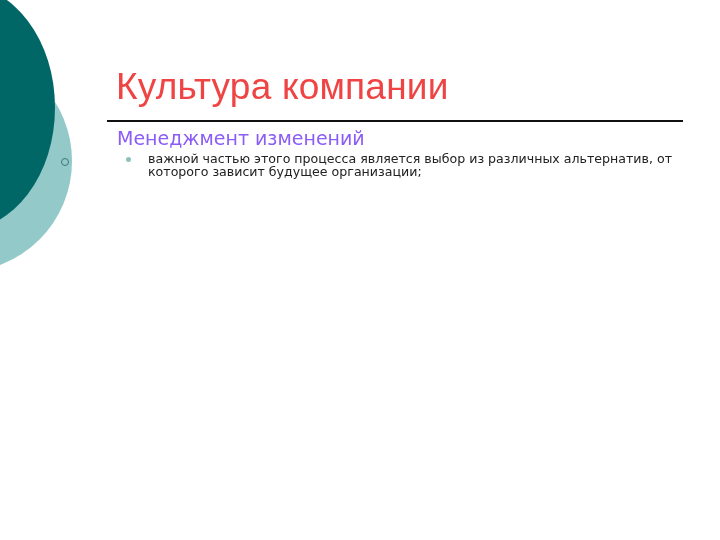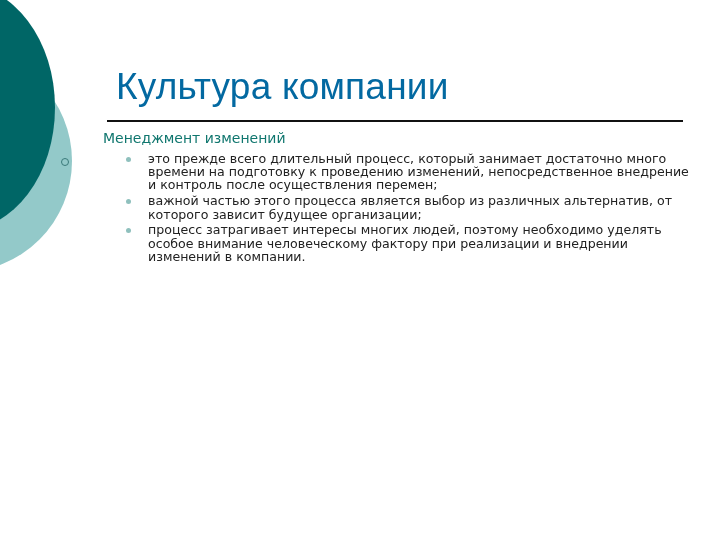--- a/index.html
+++ b/index.html
@@ -7,30 +7,30 @@
       width: 720px; height: 540px; position: relative; overflow: hidden;
       background: #ffffff;
       font-family: "DejaVu Sans", sans-serif;
     }
     .deco { position: absolute; border-radius: 50%; }
     .circle-light { left: -150px; top: 50px; width: 222px; height: 222px; background: #93C9C9; }
     .circle-dark { left: -130px; top: -15px; width: 185px; height: 245px; background: #006666; }
     .title {
       position: absolute; left: 116px; top: 66px;
       font-family: "Liberation Sans", sans-serif;
-      font-size: 37px; color: #0369a1; letter-spacing: 0.2px;
+      font-size: 37px; color: #ef4444; letter-spacing: 0.2px;
       white-space: nowrap;
     }
     .divider {
       position: absolute; left: 107px; top: 120px; width: 576px; height: 1.5px;
       background: #111111;
     }
     .content { position: absolute; left: 60px; top: 128px; width: 630px; }
     .subtitle {
-      margin-left: 43px; font-size: 14px; color: #0f766e; line-height: 20px;
+      margin-left: 57px; font-size: 19px; color: #8b5cf6; line-height: 20px;
       white-space: nowrap;
     }
     .level1 { position: relative; margin-top: 3px; padding-left: 57px; }
     .level1 .bullet1 {
       position: absolute; left: 1px; top: 6px; width: 6px; height: 6px;
       border: 1.2px solid #3a7a7a; border-radius: 50%;
     }
     .level1 .text1 { font-size: 14.1px; color: #111; line-height: 15.6px; letter-spacing: 0.1px; }
     .level2 { margin: 4px 0 0 0; padding: 0; list-style: none; }
     .level2 li { position: relative; padding-left: 31px; margin-bottom: 2.7px; }
@@ -51,25 +51,17 @@
 
 <div class="content">
   <div class="subtitle">Менеджмент изменений</div>
 
   <div class="level1">
     <span class="bullet1"></span>
 
     <ul class="level2">
       <li>
         <span class="bullet2"></span>
-        <span class="text2">это прежде всего длительный процесс, который занимает достаточно много времени на подготовку к проведению изменений, непосредственное внедрение и контроль после осуществления перемен;</span>
-      </li>
-      <li>
-        <span class="bullet2"></span>
         <span class="text2">важной частью этого процесса является выбор из различных альтернатив, от которого зависит будущее организации;</span>
-      </li>
-      <li>
-        <span class="bullet2"></span>
-        <span class="text2">процесс затрагивает интересы многих людей, поэтому необходимо уделять особое внимание человеческому фактору при реализации и внедрении изменений в компании.</span>
       </li>
     </ul>
   </div>
 </div>
 
 </body></html>

